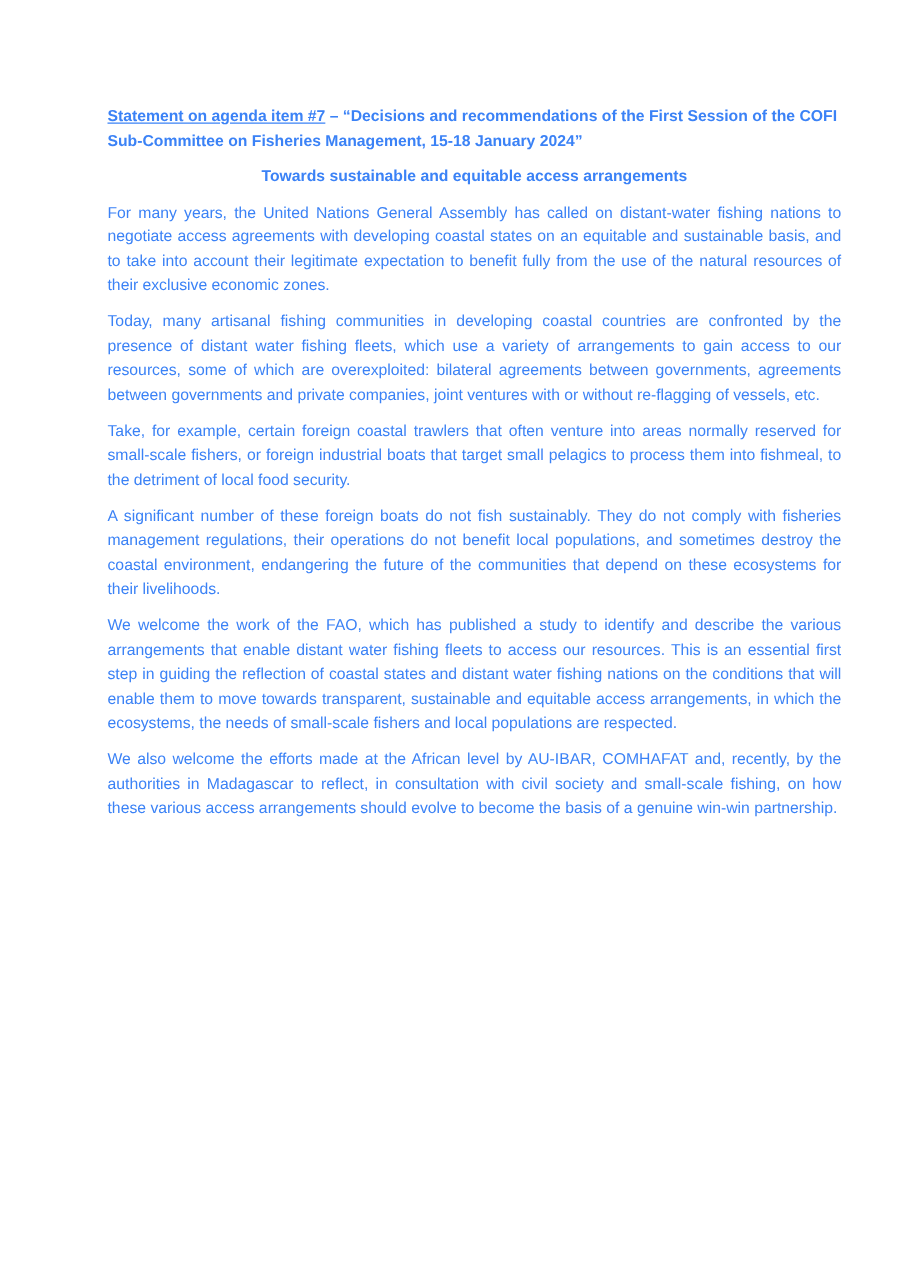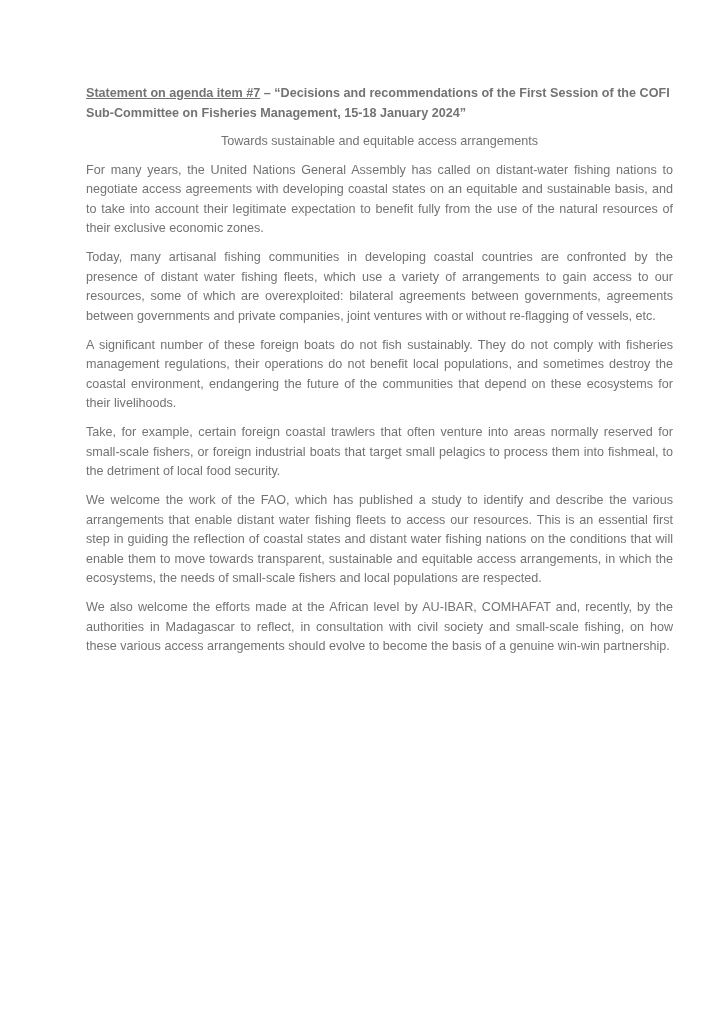--- a/index.html
+++ b/index.html
@@ -5,43 +5,43 @@
     html, body { margin: 0; padding: 0; background: #ffffff; }
     body { width: 724px; height: 1024px; position: relative; overflow: hidden; }
     .page {
       position: absolute;
       left: 86px;
       top: 84px;
       width: 587px;
       font-family: "Liberation Sans", sans-serif;
       font-size: 12.6px;
       line-height: 19.5px;
-      color: #737373;
+      color: #3b82f6;
     }
     .title {
       font-weight: bold;
       margin: 0 0 9px 0;
       text-align: left;
     }
     .title .u { text-decoration: underline; }
     .subtitle {
-      font-weight: normal;
+      font-weight: bold;
       text-align: center;
       margin: 0 0 9px 0;
     }
     .para {
       text-align: justify;
       margin: 0 0 9.5px 0;
     }
   </style>
 </head>
 <body>
 
 <div class="page">
   <p class="title"><span class="u">Statement on agenda item #7</span><span> – “Decisions and recommendations of the First Session of the COFI Sub-Committee on Fisheries Management, 15-18 January 2024”</span></p>
   <p class="subtitle">Towards sustainable and equitable access arrangements</p>
   <p class="para">For many years, the United Nations General Assembly has called on distant-water fishing nations to negotiate access agreements with developing coastal states on an equitable and sustainable basis, and to take into account their legitimate expectation to benefit fully from the use of the natural resources of their exclusive economic zones.</p>
   <p class="para">Today, many artisanal fishing communities in developing coastal countries are confronted by the presence of distant water fishing fleets, which use a variety of arrangements to gain access to our resources, some of which are overexploited: bilateral agreements between governments, agreements between governments and private companies, joint ventures with or without re-flagging of vessels, etc.</p>
+  <p class="para">Take, for example, certain foreign coastal trawlers that often venture into areas normally reserved for small-scale fishers, or foreign industrial boats that target small pelagics to process them into fishmeal, to the detriment of local food security.</p>
   <p class="para">A significant number of these foreign boats do not fish sustainably. They do not comply with fisheries management regulations, their operations do not benefit local populations, and sometimes destroy the coastal environment, endangering the future of the communities that depend on these ecosystems for their livelihoods.</p>
-  <p class="para">Take, for example, certain foreign coastal trawlers that often venture into areas normally reserved for small-scale fishers, or foreign industrial boats that target small pelagics to process them into fishmeal, to the detriment of local food security.</p>
   <p class="para">We welcome the work of the FAO, which has published a study to identify and describe the various arrangements that enable distant water fishing fleets to access our resources. This is an essential first step in guiding the reflection of coastal states and distant water fishing nations on the conditions that will enable them to move towards transparent, sustainable and equitable access arrangements, in which the ecosystems, the needs of small-scale fishers and local populations are respected.</p>
   <p class="para">We also welcome the efforts made at the African level by AU-IBAR, COMHAFAT and, recently, by the authorities in Madagascar to reflect, in consultation with civil society and small-scale fishing, on how these various access arrangements should evolve to become the basis of a genuine win-win partnership.</p>
 </div>
 
 </body></html>

